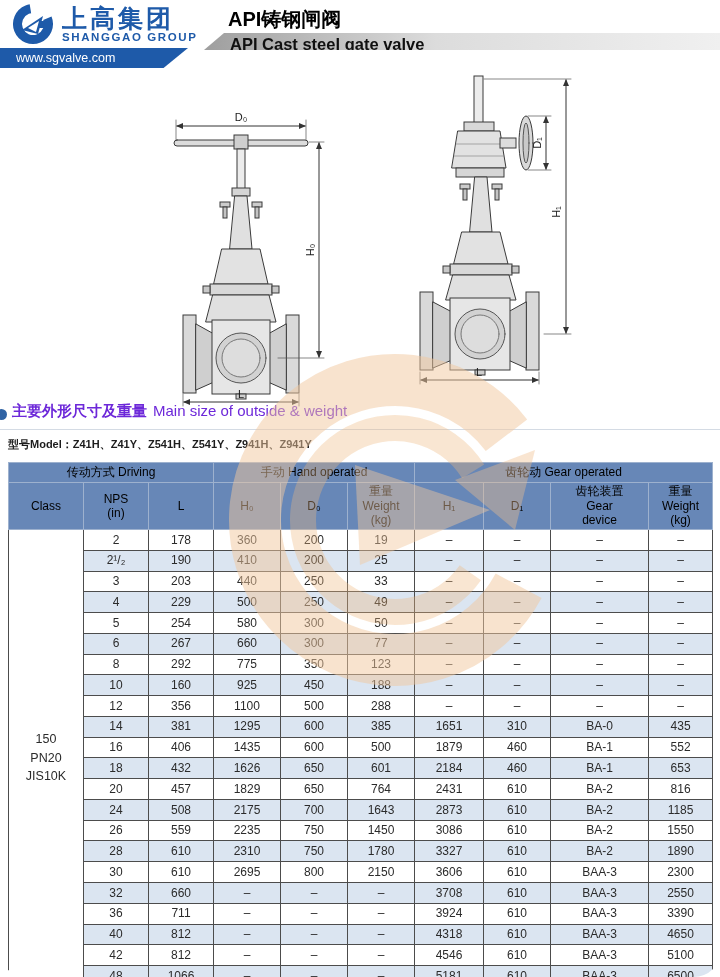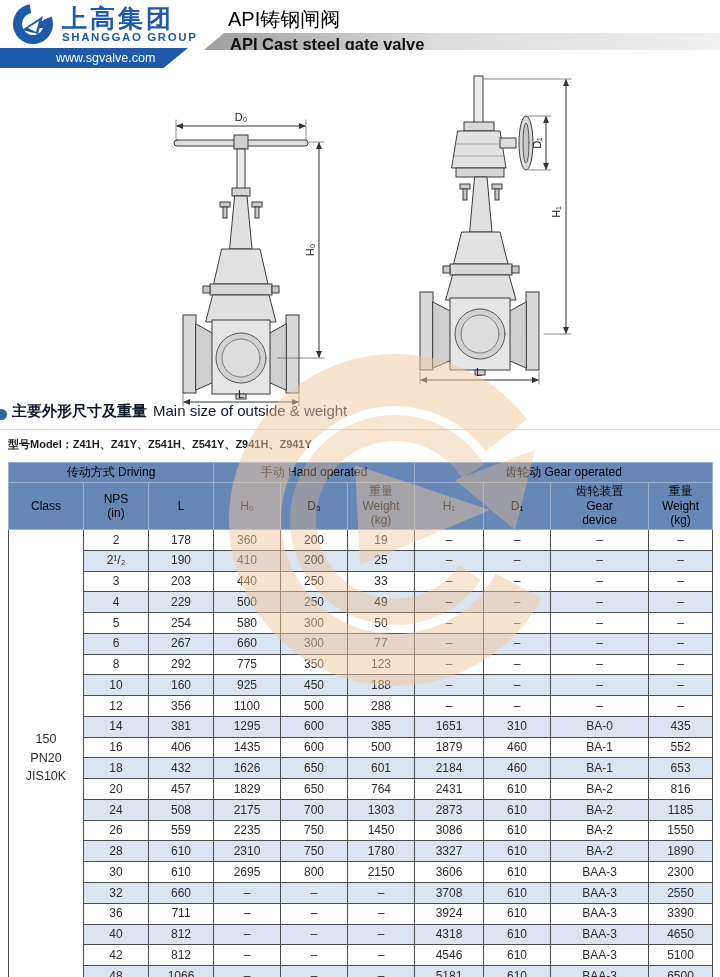--- a/index.html
+++ b/index.html
@@ -1,45 +1,46 @@
 <!DOCTYPE html>
 <html><head>
 <meta charset="utf-8">
 <style>
   html,body{margin:0;padding:0;background:#fff;}
   .page{
     position:relative;width:720px;height:977px;background:#fff;overflow:hidden;
     font-family:"Liberation Sans","DejaVu Sans",sans-serif;
+    border-radius:26px;
   }
   
   .logo-mark{position:absolute;left:8px;top:2px;}
   .brand{position:absolute;left:62px;top:5px;color:#1e5aa9;}
   .brand-zh{font-size:25px;font-weight:bold;letter-spacing:3px;line-height:26px;}
   .brand-en{font-size:11.5px;font-weight:bold;letter-spacing:1.6px;line-height:13px;text-align:right;}
   .site-bar{
     position:absolute;left:0;top:48px;width:188px;height:20px;background:#1e5aa9;
     clip-path:polygon(0 0,100% 0,87% 100%,0 100%);
-    color:#fff;font-size:12.5px;line-height:20px;padding-left:56px;box-sizing:border-box;
+    color:#fff;font-size:12.5px;line-height:20px;padding-left:16px;box-sizing:border-box;
   }
-  .title-zh{position:absolute;left:228px;top:6px;font-size:20px;font-weight:normal;color:#000;}
+  .title-zh{position:absolute;left:228px;top:6px;font-size:20px;font-weight:bold;color:#000;}
   .title-band{
     position:absolute;left:204px;top:33px;right:0;height:17px;
     background:linear-gradient(90deg,#9e9e9e,#dcdcdc 45%,#f0f0f0);
     clip-path:polygon(20px 0,100% 0,100% 100%,0 100%);
   }
   .title-en{font-size:16.5px;font-weight:bold;color:#101010;line-height:23px;padding-left:26px;}
   
   .drawing{position:absolute;}
   .drawing svg{display:block;}
   .dim-label{font-size:11px;fill:#1a1a1a;}
   
   .watermark{position:absolute;left:205px;top:330px;width:380px;height:380px;z-index:5;pointer-events:none;}
   
   .section-bullet{position:absolute;left:-4px;top:409px;width:11px;height:11px;border-radius:50%;background:#2f63a4;}
-  .section-title{position:absolute;left:12px;top:402px;font-size:15px;color:#0f172a;}
+  .section-title{position:absolute;left:12px;top:402px;font-size:15px;color:#6d28d9;}
   .section-title .zh{font-weight:bold;margin-right:6px;}
   .section-rule{position:absolute;left:0;right:0;top:429px;height:1px;background:#d4dbe4;}
   .model-line{position:absolute;left:8px;top:437px;font-size:11px;font-weight:bold;color:#1c1c1c;}
   
   .size-table-wrap{position:absolute;left:8px;top:462px;z-index:1;}
   table.size-table{border-collapse:collapse;table-layout:fixed;width:704px;font-size:12px;color:#2b2b2b;border:1px solid #474747;}
   table.size-table th,table.size-table td{text-align:center;vertical-align:middle;padding:0;}
   table.size-table thead th{
     background:#6787b7;color:#000000;font-weight:normal;white-space:pre-line;
     border:1px solid #9db1ce;line-height:1.2;
@@ -383,21 +384,21 @@
             <td>2431</td>
             <td>610</td>
             <td>BA-2</td>
             <td>816</td>
           </tr>
           <tr>
             <td>24</td>
             <td>508</td>
             <td>2175</td>
             <td>700</td>
-            <td>1303</td>
+            <td>1643</td>
             <td>2873</td>
             <td>610</td>
             <td>BA-2</td>
             <td>1185</td>
           </tr>
           <tr>
             <td>26</td>
             <td>559</td>
             <td>2235</td>
             <td>750</td>

